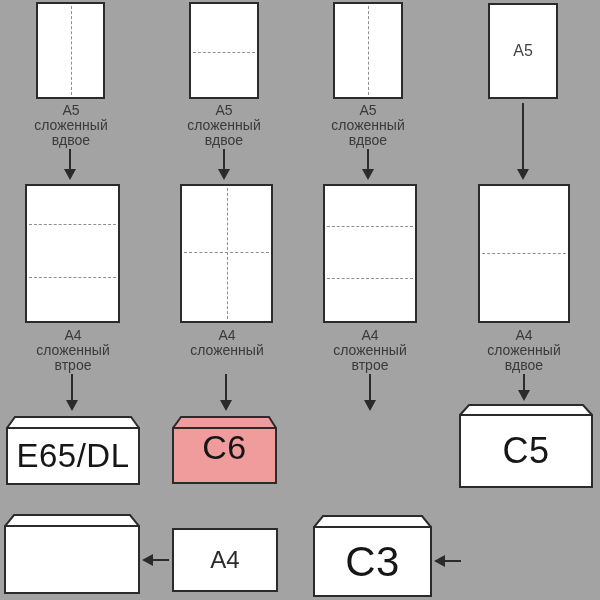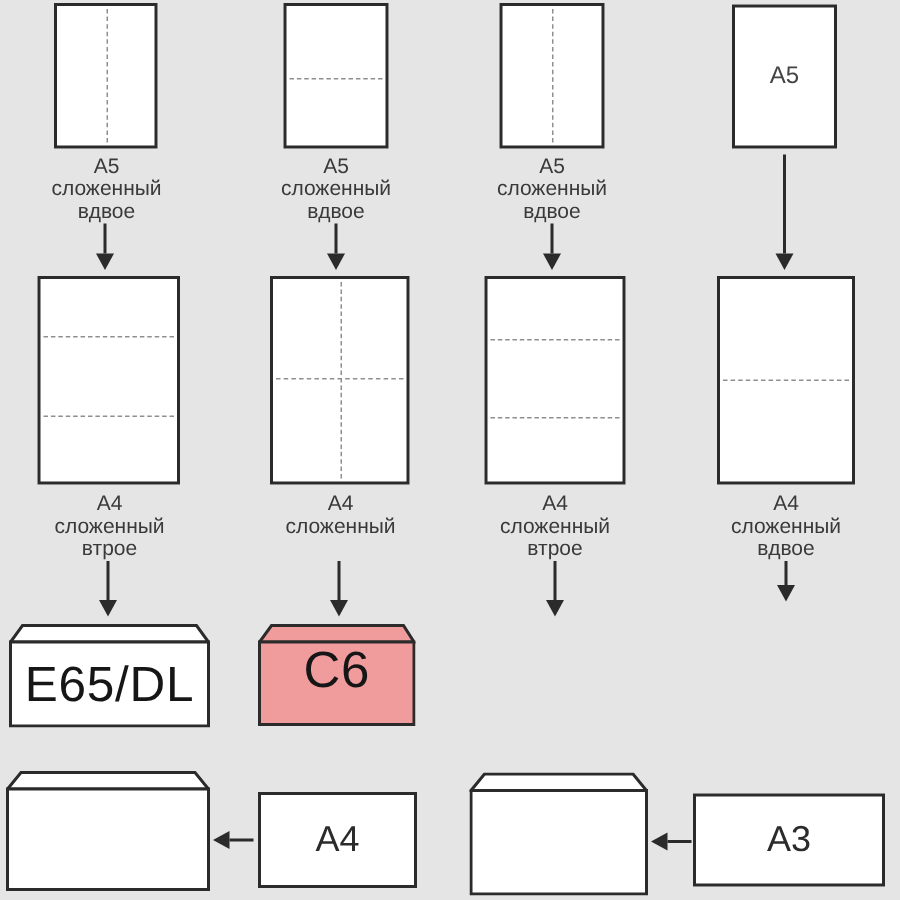--- a/index.html
+++ b/index.html
@@ -1,17 +1,17 @@
 <!DOCTYPE html>
 <html><head>
 <meta charset="utf-8">
 <style>
   html,body{margin:0;padding:0;background:#ffffff;}
   .canvas{
-    position:relative;width:600px;height:600px;background:#e5e5e5;overflow:hidden;
+    position:relative;width:600px;height:600px;background:#a3a3a3;overflow:hidden;
     font-family:"Liberation Sans","DejaVu Sans",sans-serif;color:#2b2b2b;
   }
   .paper{
     position:absolute;background:#ffffff;border:2px solid #2b2b2b;box-sizing:border-box;
   }
   .fold-v{position:absolute;top:2px;bottom:2px;border-left:1px dashed #8f8f8f;}
   .fold-h{position:absolute;left:2px;right:2px;border-top:1px dashed #8f8f8f;}
   .caption{
     position:absolute;width:120px;text-align:center;font-size:14px;line-height:15px;color:#3a3a3a;
   }
@@ -131,38 +131,43 @@
 
   <div class="envelope" style="left:172px;top:416px;width:105px;height:68px">
     <svg width="105" height="68" viewBox="0 0 105 68">
       <polygon class="env-stroke" points="9,1 97,1 104,12 1,12" fill="#f19c9c"></polygon>
       <rect class="env-stroke" x="1" y="12" width="103" height="55" fill="#f19c9c"></rect>
     </svg>
     <div class="env-label" style="top:12px;height:38px;font-size:34px">C6</div>
   </div>
 
 
+  <div class="envelope" style="left:459px;top:404px;width:134px;height:84px">
+    <svg width="134" height="84" viewBox="0 0 134 84">
+      <polygon class="env-stroke" points="10,1 124,1 133,11 1,11" fill="#ffffff"></polygon>
+      <rect class="env-stroke" x="1" y="11" width="132" height="72" fill="#ffffff"></rect>
+    </svg>
+    <div class="env-label" style="top:11px;height:72px;font-size:36px">C5</div>
+  </div>
 
   <div class="envelope" style="left:4px;top:514px;width:136px;height:80px">
     <svg width="136" height="80" viewBox="0 0 136 80">
       <polygon class="env-stroke" points="10,1 126,1 135,12 1,12" fill="#ffffff"></polygon>
       <rect class="env-stroke" x="1" y="12" width="134" height="67" fill="#ffffff"></rect>
     </svg>
   </div>
 
   <div class="paper" style="left:172px;top:528px;width:106px;height:64px">
     <div class="src-label">A4</div>
   </div>
   <div class="arrow-l" style="left:153px;top:559px;width:16px"></div>
 
   <div class="envelope" style="left:313px;top:515px;width:119px;height:82px">
     <svg width="119" height="82" viewBox="0 0 119 82">
       <polygon class="env-stroke" points="10,1 109,1 118,12 1,12" fill="#ffffff"></polygon>
       <rect class="env-stroke" x="1" y="12" width="117" height="69" fill="#ffffff"></rect>
     </svg>
+    <div class="env-label" style="top:12px;height:69px;font-size:42px">C3</div>
   </div>
 
-  <div class="paper" style="left:462px;top:529px;width:128px;height:62px">
-    <div class="src-label">A3</div>
-  </div>
   <div class="arrow-l" style="left:445px;top:560px;width:16px"></div>
 
 </div>
 
 </body></html>

